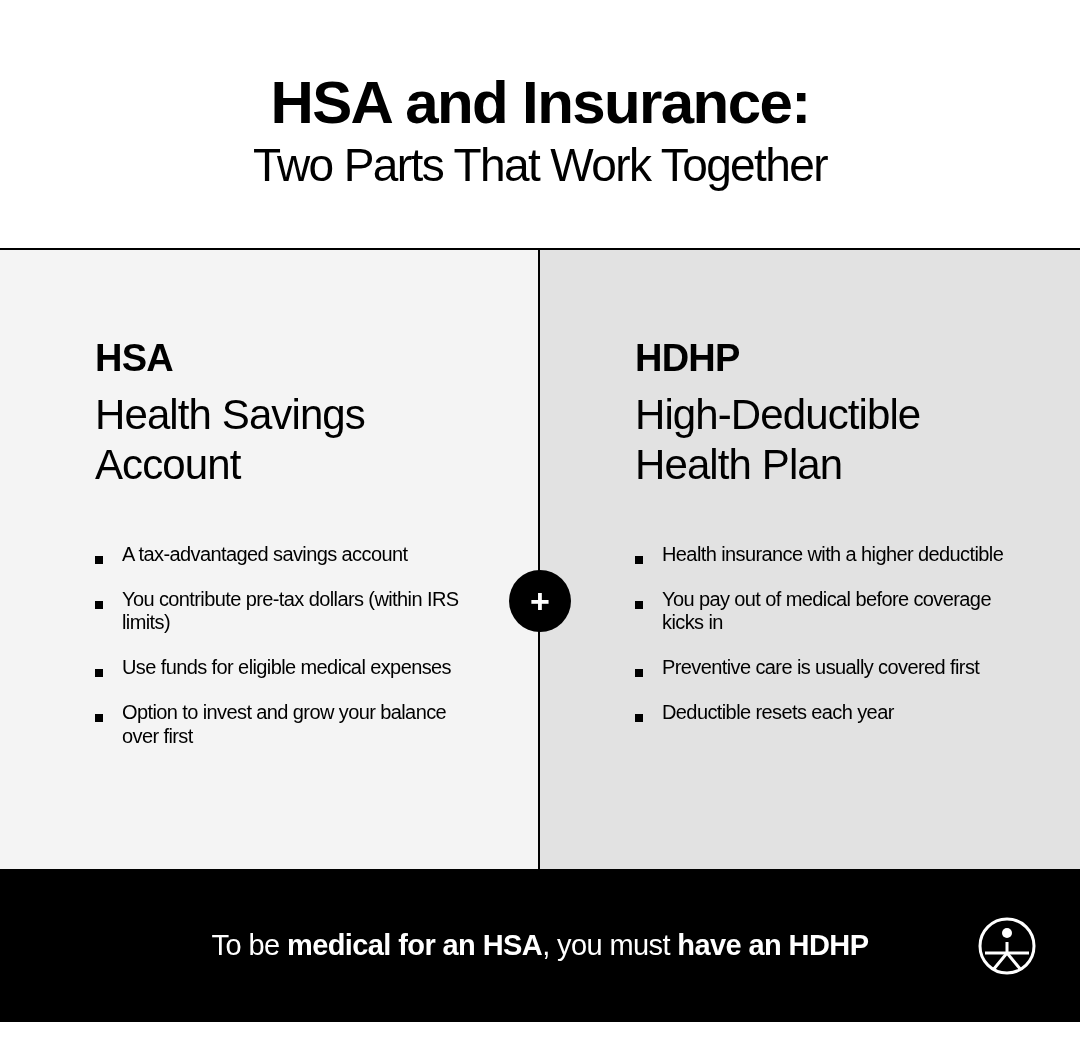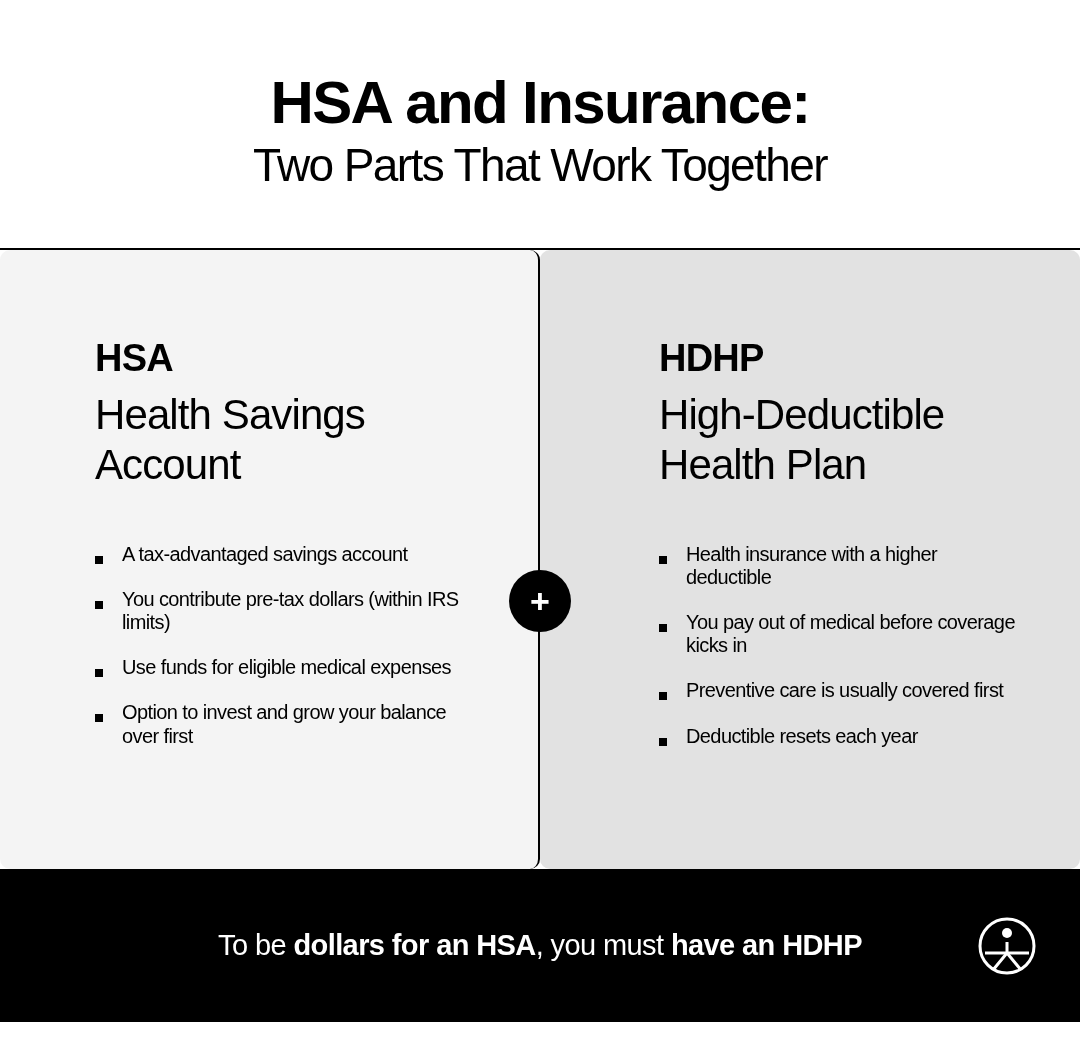--- a/index.html
+++ b/index.html
@@ -57,29 +57,28 @@
     position: relative;
     flex: 1 1 auto;
     display: flex;
     border-top: 2px solid #000000;
     min-height: 0;
   }
   .col {
     box-sizing: border-box;
     padding: 88px 70px 0 95px;
     flex: 1 1 50%;
-    border-radius: 10px;
   }
   .col-left {
     background: #f4f4f4;
     border-right: 2px solid #000000;
   }
   .col-right {
     background: #e2e2e2;
-    padding-left: 119px;
+    padding-left: 95px;
     padding-right: 60px;
   }
   .col-acronym {
     font-size: 38px;
     font-weight: 700;
     letter-spacing: -0.8px;
     line-height: 1.1;
     margin: 0 0 10px 0;
   }
   .col-expansion {
@@ -199,21 +198,21 @@
         <li>Deductible resets each year</li>
       </ul>
     </div>
 
     <div class="plus-badge">+</div>
 
   </div>
 
   <div class="footer">
     <div class="footer-text">
-      <span>To be </span><b>dollars for an HSA</b><span>, you must </span><b>have an HDHP</b>
+      <span>To be </span><b>medical for an HSA</b><span>, you must </span><b>have an HDHP</b>
     </div>
     <svg class="footer-logo" viewBox="0 0 60 60">
       <circle cx="30" cy="30" r="27" fill="none" stroke="#ffffff" stroke-width="3"></circle>
       <circle cx="30" cy="17" r="5" fill="#ffffff"></circle>
       <path d="M8 37 L52 37" stroke="#ffffff" stroke-width="3" fill="none"></path>
       <path d="M30 26 L30 37 M30 37 L16 54 M30 37 L44 54" stroke="#ffffff" stroke-width="3" fill="none"></path>
     </svg>
   </div>
 
 </div>

